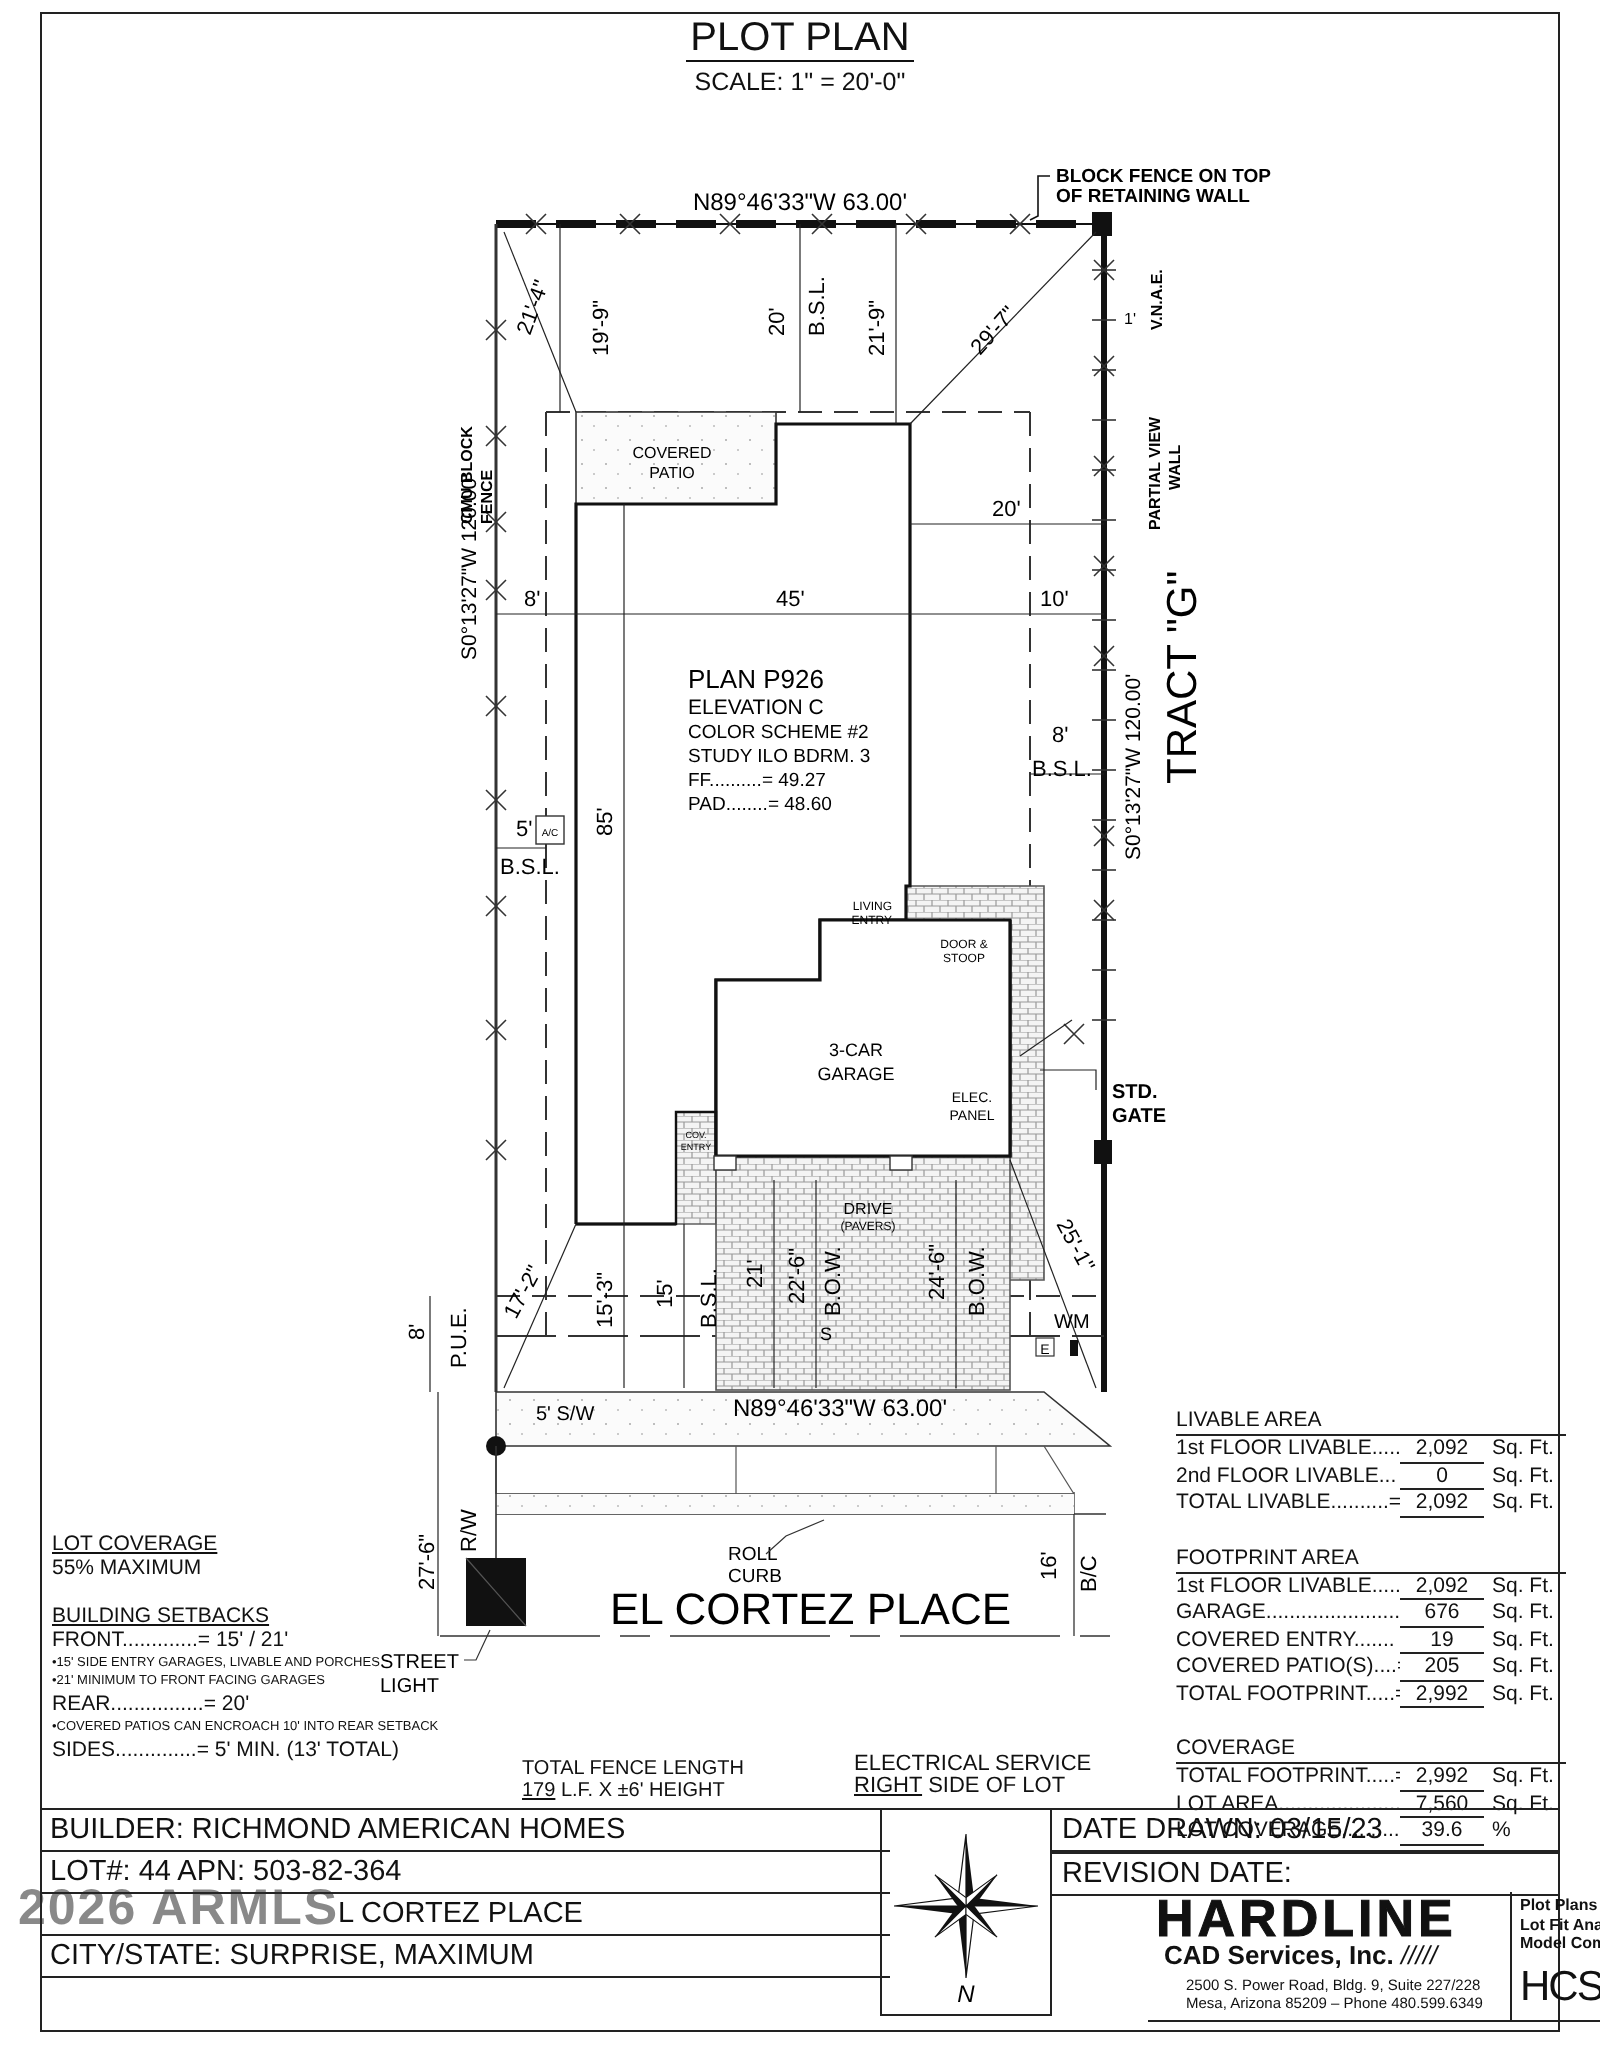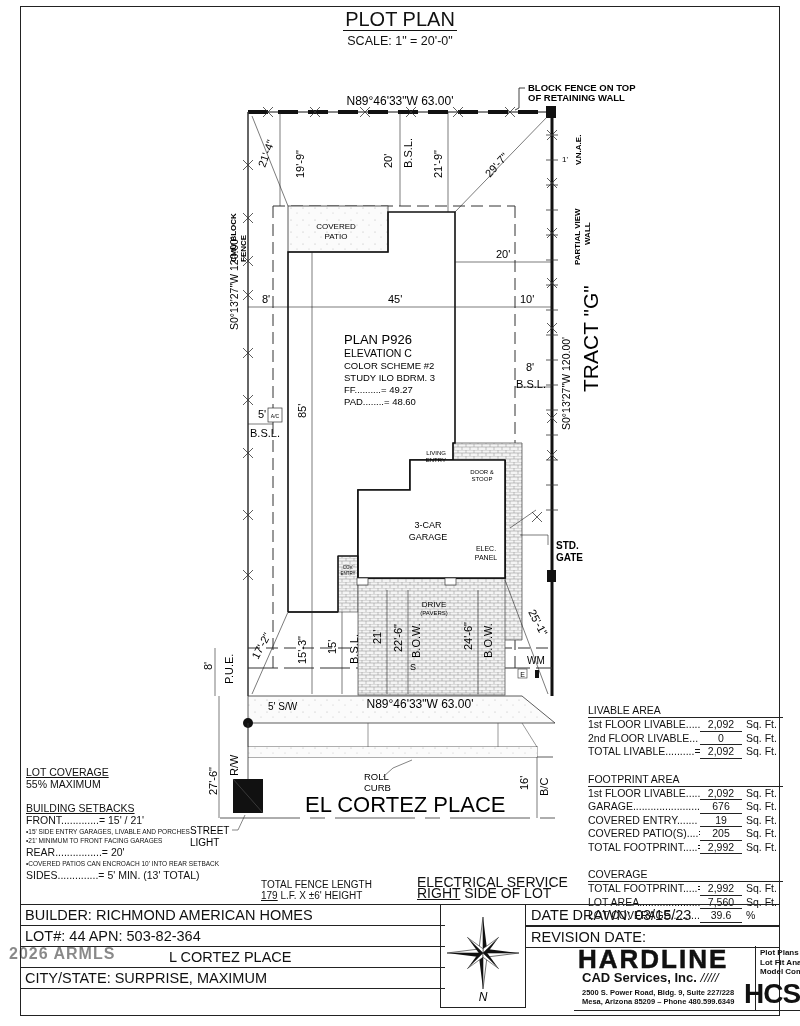--- a/index.html
+++ b/index.html
@@ -259,21 +259,21 @@
   <div class="small">•21' MINIMUM TO FRONT FACING GARAGES</div>
   <div>REAR................= 20'</div>
   <div class="small">•COVERED PATIOS CAN ENCROACH 10' INTO REAR SETBACK</div>
   <div>SIDES..............= 5' MIN. (13' TOTAL)</div>
 </div>
 
 <div class="abs" style="left:261px;top:879px;font-size:10px;line-height:11px">
   <div>TOTAL FENCE LENGTH</div>
   <div><span style="text-decoration:underline">179</span><span> L.F.  X  ±6' HEIGHT</span></div>
 </div>
-<div class="abs" style="left:417px;top:877px;font-size:14px;line-height:11px">
+<div class="abs" style="left:427px;top:877px;font-size:11px;line-height:11px">
   <div>ELECTRICAL SERVICE</div>
   <div><span style="text-decoration:underline">RIGHT</span><span>  SIDE OF LOT</span></div>
 </div>
 
 <div class="area-table">
   <div class="hdr" style="margin-top:0">LIVABLE AREA</div>
   <div class="row">
       <span class="lbl">1st FLOOR LIVABLE.....=</span>
       <span class="val">2,092</span>
       <span>Sq. Ft.</span>
@@ -332,21 +332,21 @@
       <span class="val">39.6</span>
       <span>%</span>
     </div>
 </div>
 
 <div class="tbl-box">
   <div class="tbl-row" style="border-right:none;width:420px">BUILDER:   RICHMOND AMERICAN HOMES</div>
   <div class="tbl-row" style="border-right:none;width:420px">LOT#:  44     APN: 503-82-364</div>
   <div class="tbl-row" style="border-right:none;width:420px;position:relative">
     <span style="position:absolute;left:148px">L CORTEZ PLACE</span>
-    <span style="position:absolute;left:-12px;top:-3px;font-size:16px;color:rgba(40,40,40,0.55);letter-spacing:1px;font-weight:bold">2026 ARMLS</span>
+    <span style="position:absolute;left:-12px;top:-3px;font-size:25px;color:rgba(40,40,40,0.55);letter-spacing:1px;font-weight:bold">2026 ARMLS</span>
   </div>
   <div class="tbl-row" style="border-right:none;width:420px">CITY/STATE: SURPRISE, MAXIMUM</div>
 </div>
 
 <div class="abs" style="left:440px;top:904px;width:86px;height:104px;border:1px solid #222;box-sizing:border-box">
   <svg width="84" height="102">
     <g transform="translate(42,48)">
       <polygon points="0,-36 4,-4 0,0" fill="#111"></polygon>
         <polygon points="0,-36 -4,-4 0,0" fill="#fff" stroke="#111" stroke-width="0.6"></polygon>
       <polygon points="0,36 -4,4 0,0" fill="#111"></polygon>
@@ -371,24 +371,24 @@
 </div>
 
 <div class="date-box">
   <div class="date-row" style="border-top:1px solid #222">DATE DRAWN:  03/15/23</div>
   <div class="date-row">REVISION DATE:</div>
 </div>
 
 <div class="logo-box">
   <div class="abs" style="left:4px;top:0;font-size:26px;font-weight:bold;letter-spacing:2px;color:#111;line-height:27px;-webkit-text-stroke:0.5px #111">HARDLINE</div>
   <div class="abs" style="left:8px;top:25px;font-size:13px;font-weight:bold;line-height:14px"><span>CAD Services, Inc.</span> <span style="font-style:italic;font-weight:normal">/////</span></div>
-  <div class="abs" style="left:8px;top:42px;font-size:7.5px;line-height:9px;font-weight:bold;white-space:nowrap">
+  <div class="abs" style="left:19px;top:42px;font-size:7.5px;line-height:9px;font-weight:normal;white-space:nowrap">
     <div>2500 S. Power Road,  Bldg. 9, Suite 227/228</div>
     <div>Mesa, Arizona 85209 – Phone 480.599.6349</div>
   </div>
   <div class="abs" style="left:181px;top:0;width:1px;height:64px;background:#222"></div>
   <div class="abs" style="left:186px;top:2px;font-size:8px;line-height:9.5px;font-weight:bold">
     <div>Plot Plans</div>
     <div>Lot Fit Analysis</div>
     <div>Model Complex</div>
   </div>
-  <div class="abs" style="left:170px;top:36px;font-size:28px;font-weight:bold;line-height:24px;letter-spacing:-1px">HCS</div>
+  <div class="abs" style="left:186px;top:36px;font-size:21px;font-weight:normal;line-height:24px;letter-spacing:-1px">HCS</div>
 </div>
 
 </body></html>

